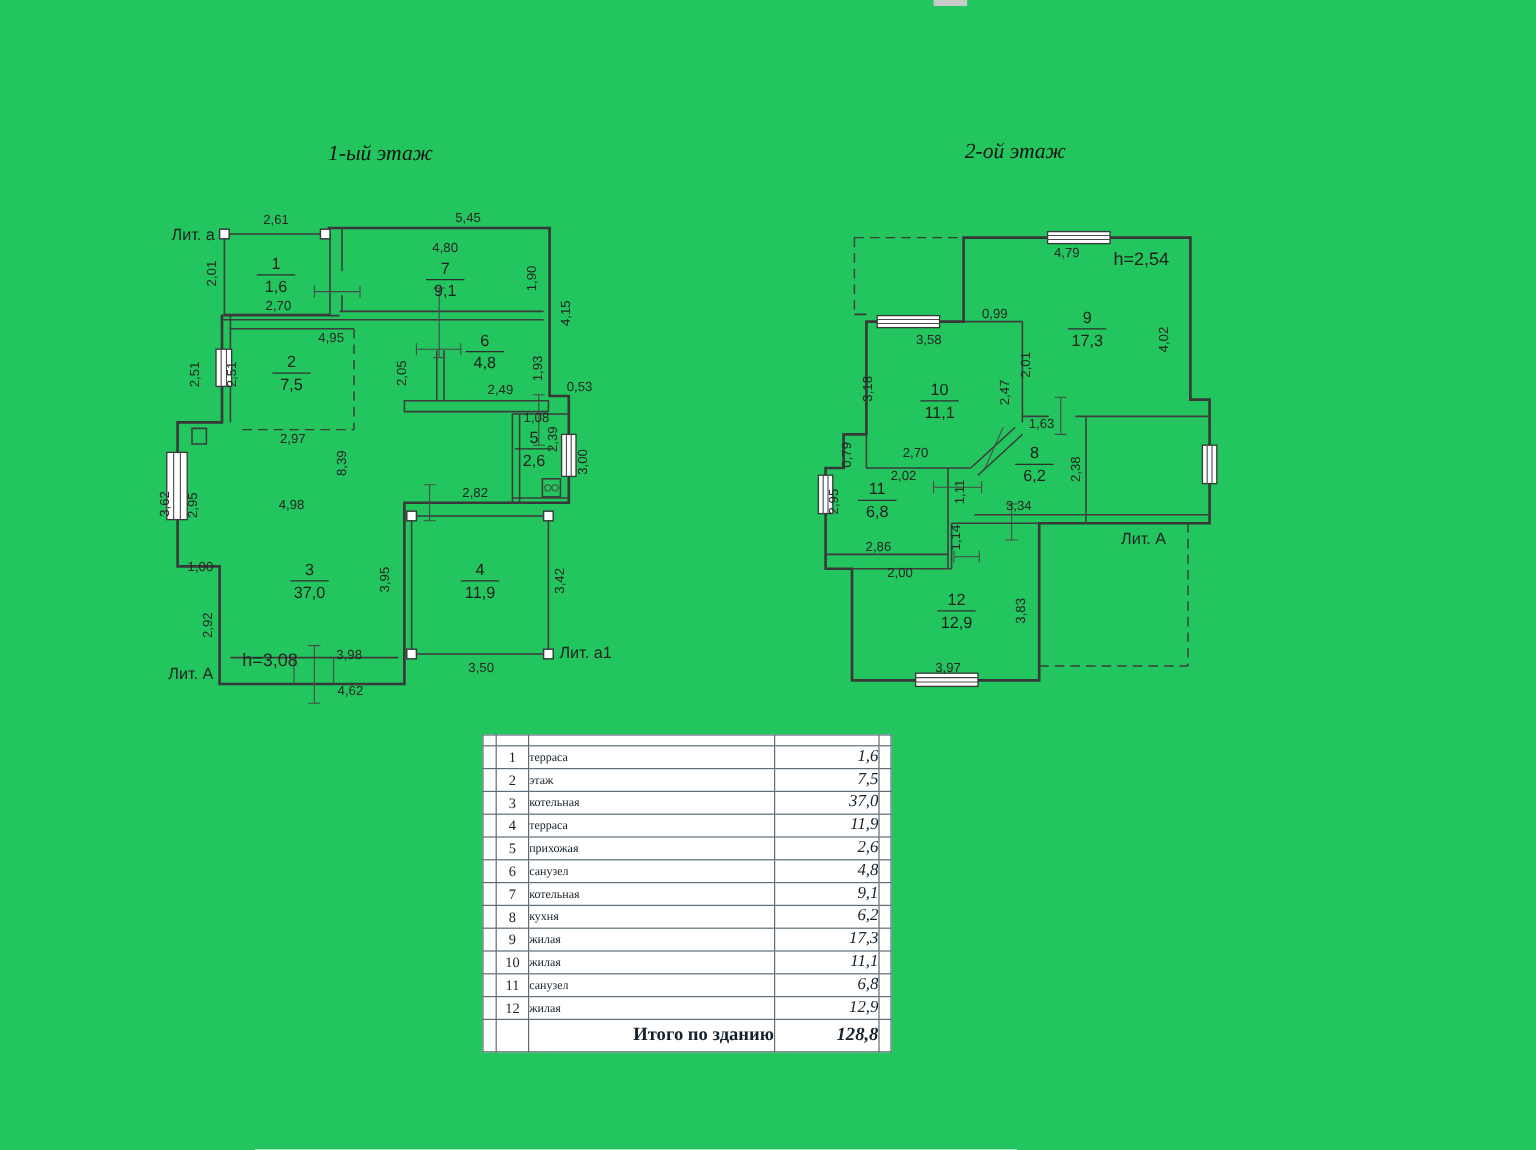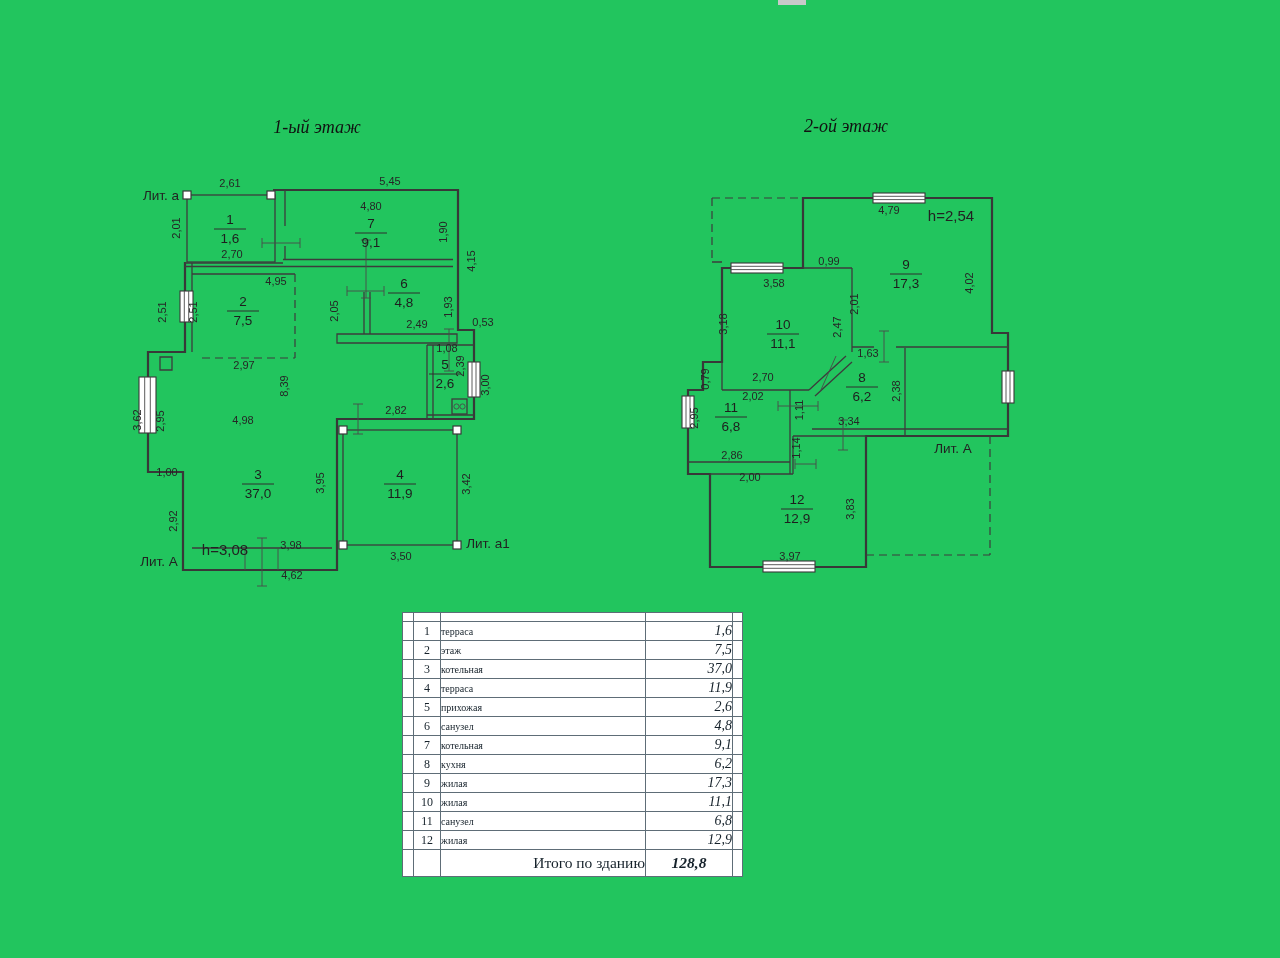--- a/index.html
+++ b/index.html
@@ -24,22 +24,22 @@
   table.area-table{position:absolute;left:402px;top:612px;width:340px;border-collapse:collapse;
         table-layout:fixed;background:#fff;}
   table.area-table td{border:1px solid #5e6d77;padding:0;overflow:hidden;white-space:nowrap;
         font-family:"Liberation Serif",serif;color:#16222b;}
   tr.spacer-row td{height:8px;}
   tr.data-row td{height:18px;}
   td.c-num{text-align:center;font-size:12px;}
   td.c-name{font-weight:normal;font-size:10px;padding-left:7px;}
   td.c-area{font-style:italic;font-size:14px;text-align:right;padding-right:6px;}
   tr.total-row td{height:26px;}
-  td.total-label{font-weight:normal;font-size:15.5px;text-align:right;padding-right:10px;}
-  td.total-value{font-weight:bold;font-style:italic;font-size:15.5px;text-align:center;padding-right:8px;}
+  td.total-label{font-weight:bold;font-size:15.5px;text-align:right;padding-right:10px;}
+  td.total-value{font-weight:bold;font-style:italic;font-size:15.5px;text-align:right;padding-right:8px;}
   .scan-mark{position:absolute;left:778px;top:0;width:28px;height:5px;background:#c9c9c9;}
 </style>
 </head>
 <body>
 
 <div id="page">
   <div class="scan-mark"></div>
 
   <svg width="1280" height="600" viewBox="0 0 1280 600">
 

